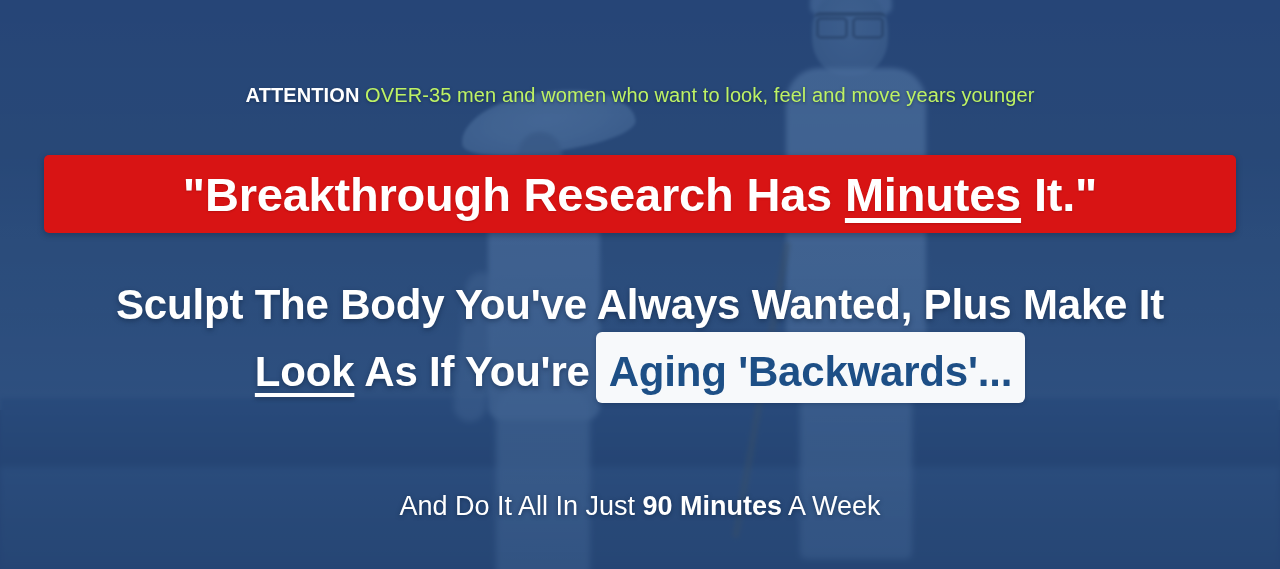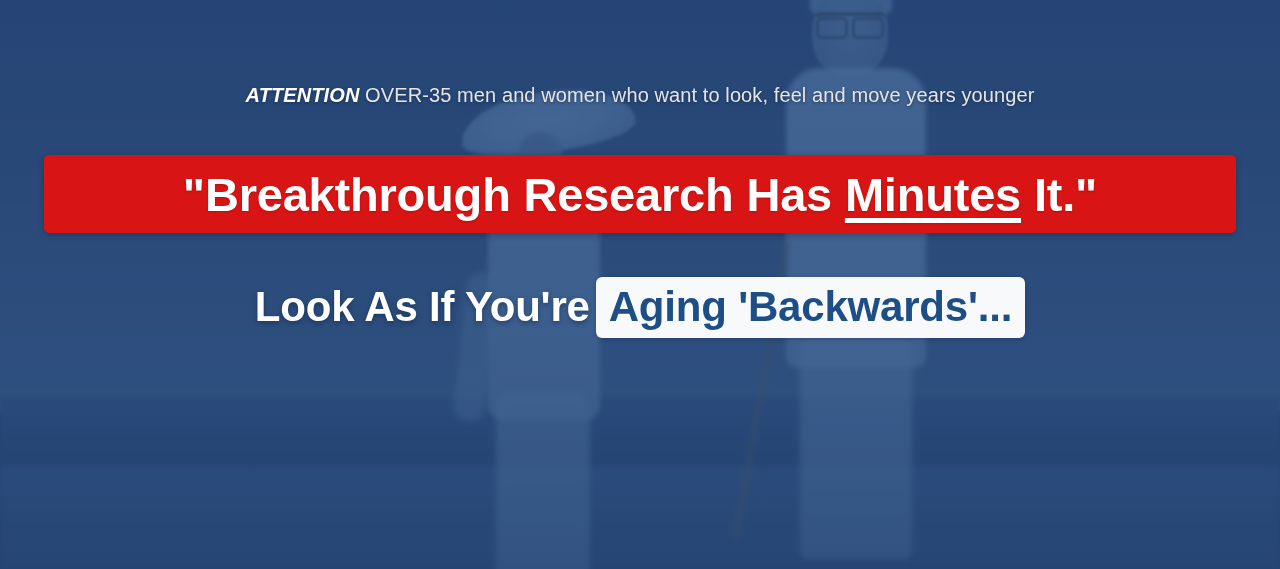--- a/index.html
+++ b/index.html
@@ -210,25 +210,24 @@
     top: 82px;
     font-size: 20px;
     line-height: 26px;
     color: #ffffff;
     letter-spacing: .1px;
     text-shadow: 0 1px 3px rgba(10,30,60,.55);
     white-space: nowrap;
   }
   .eyebrow .attn {
     font-weight: 700;
-    font-style: italic;
   }
   .eyebrow .rest {
     font-weight: 400;
-    color: #e5e5e5;
+    color: #bef264;
   }
 
   .redbar {
     position: absolute;
     left: 44px;
     top: 155px;
     width: 1192px;
     height: 78px;
     background: #d81414;
     border-radius: 5px;
@@ -258,29 +257,30 @@
     top: 277px;
     font-size: 42px;
     font-weight: 700;
     line-height: 55px;
     color: #ffffff;
     letter-spacing: -.2px;
     text-shadow: 0 2px 5px rgba(12,32,62,.5);
   }
   .headline .line { white-space: nowrap; }
   .headline .u {
+    text-decoration: underline;
     text-decoration-thickness: 4px;
     text-underline-offset: 7px;
   }
   .hl-box {
     display: inline-block;
     background: #f7f9fb;
     color: #1d4f86;
     border-radius: 6px;
-    padding: 2px 13px 4px;
+    padding: 12px 13px 4px;
     margin-left: 6px;
     box-shadow: 0 1px 4px rgba(10,28,55,.3);
     text-shadow: none;
     vertical-align: baseline;
   }
 
   .subline {
     position: absolute;
     left: 0; right: 0;
     top: 489px;
@@ -326,18 +326,20 @@
 
   <div class="content">
 
     <div class="eyebrow"><span class="attn">ATTENTION</span><span class="rest"> OVER-35 men and women who want to look, feel and move years younger</span></div>
 
     <div class="redbar">
       <div class="redbar-text"><span>"Breakthrough Research Has </span><span class="u">Minutes</span><span> It."</span></div>
     </div>
 
     <div class="headline">
+      <div class="line">Sculpt The Body You've Always Wanted, Plus Make It</div>
       <div class="line"><span class="u">Look</span><span> As If You're</span><span class="hl-box">Aging 'Backwards'...</span></div>
     </div>
 
+    <div class="subline"><span>And Do It All In Just </span><span class="b">90 Minutes</span><span> A Week</span></div>
 
   </div>
 </div>
 
 </body></html>

